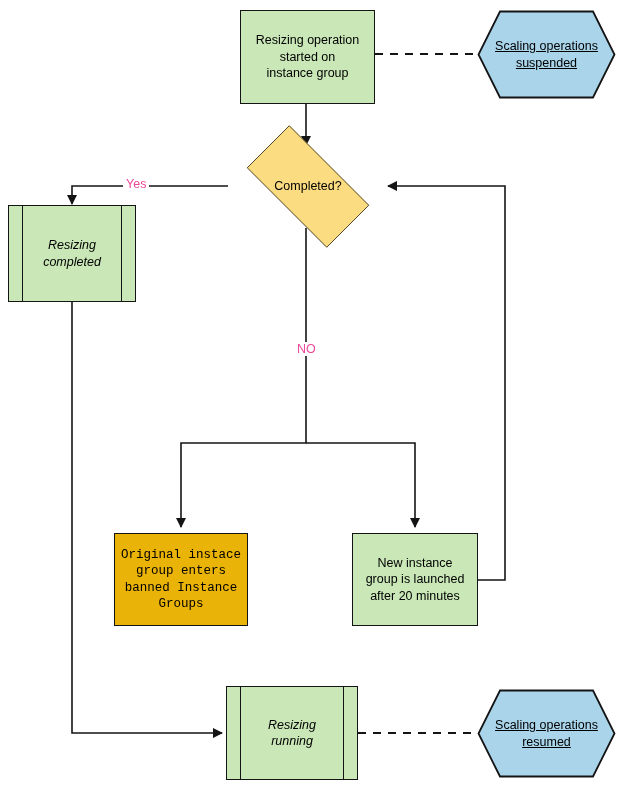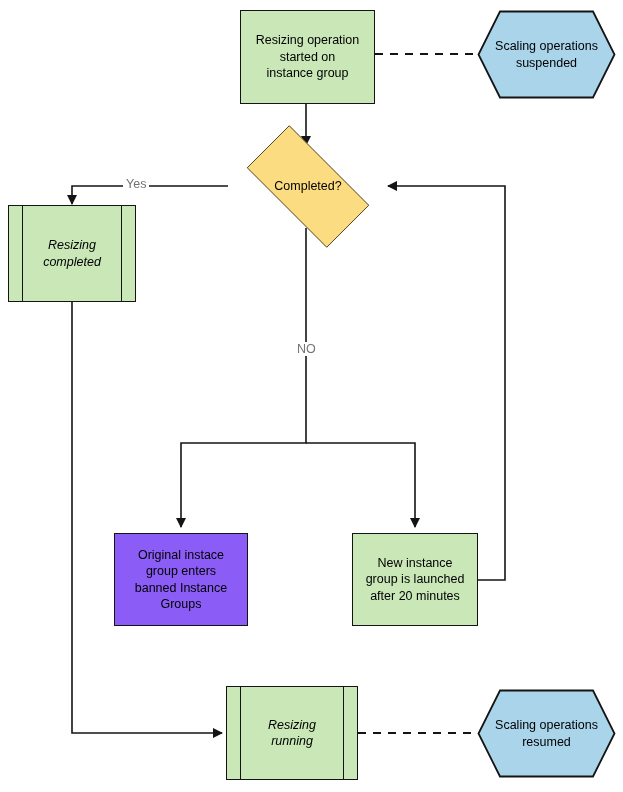--- a/index.html
+++ b/index.html
@@ -54,21 +54,21 @@
     position: absolute;
     top: 0;
     bottom: 0;
     width: 0;
     border-left: 1.6px solid #141414;
   }
   .shape-predef .bar.left  { left: 13px; }
   .shape-predef .bar.right { right: 13px; }
 
   .fill-green { background: #c9e7b7; }
-  .fill-pink  { background: #8b5cf6; }
+  .fill-pink  { background: #eab308; font-family: Liberation Mono, monospace; }
 
   
   .shape-diamond {
     background: transparent;
     border: none;
   }
   .shape-diamond .diamond-bg {
     position: absolute;
     left: 0; top: 0; right: 0; bottom: 0;
     background: #fcdc81;
@@ -80,27 +80,27 @@
 
   
   .shape-hex {
     background: transparent;
     border: none;
   }
   .shape-hex svg {
     position: absolute;
     left: 0; top: 0;
   }
-  .shape-hex .label { position: relative; z-index: 2; }
+  .shape-hex .label { position: relative; z-index: 2; text-decoration: underline; }
 
   .edge-label {
     position: absolute;
     background: #ffffff;
     font-size: 12.5px;
-    color: #737373;
+    color: #ec4899;
     padding: 0 3px;
     z-index: 4;
     white-space: nowrap;
     text-align: right;
   }
 </style>
 </head>
 <body>
 
 <div id="canvas">

